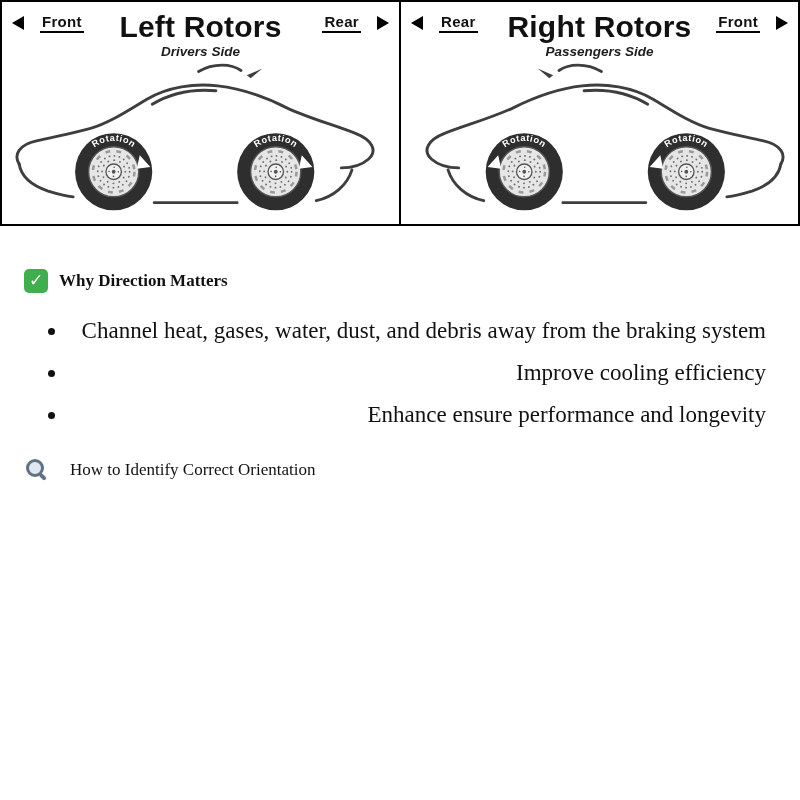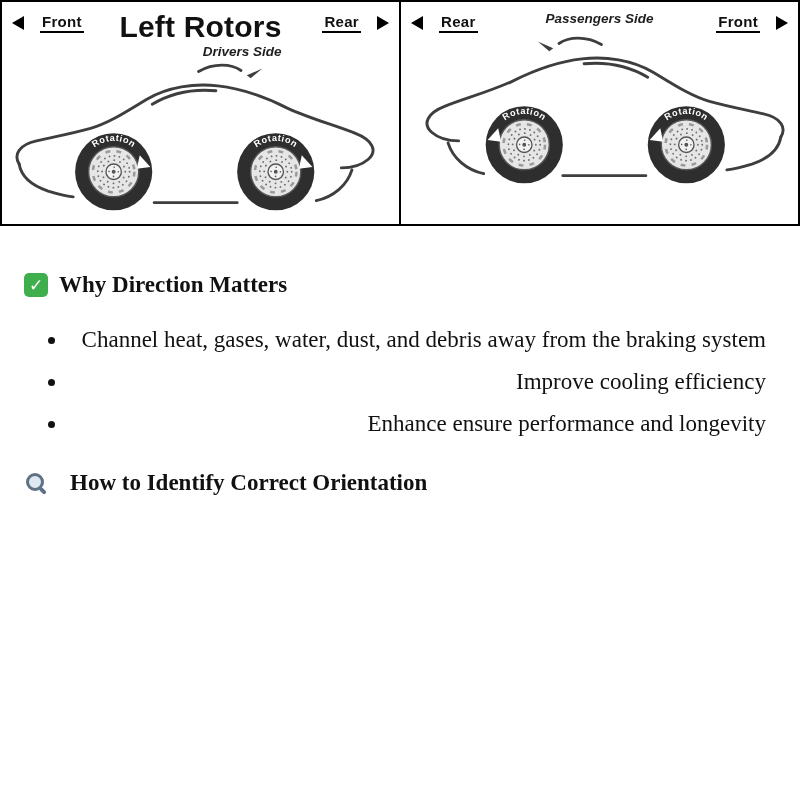--- a/index.html
+++ b/index.html
@@ -16,35 +16,35 @@
     font-family:"Liberation Sans", sans-serif;
   }
   .dir { display:flex; align-items:center; gap:16px; font-weight:bold; font-size:15px; margin-top:3px; }
   .dir.right { justify-self:end; }
   .dir-label { border-bottom:2.5px solid #000; padding:0 2px 1px 2px; letter-spacing:.3px; }
   .tri-left  { width:0; height:0; border-top:7px solid transparent; border-bottom:7px solid transparent; border-right:12px solid #000; }
   .tri-right { width:0; height:0; border-top:7px solid transparent; border-bottom:7px solid transparent; border-left:12px solid #000; }
 
   .title-block { text-align:center; line-height:1.1; }
   .panel-title { font-size:30px; font-weight:bold; letter-spacing:.2px; }
-  .panel-sub   { font-size:13.5px; font-weight:bold; font-style:italic; color:#1d1d1d; margin-top:2px;text-align:right; }
+  .panel-sub   { font-size:13.5px; font-weight:bold; font-style:italic; color:#1d1d1d; margin-top:2px; }
 
   .car-svg { display:block; width:100%; height:164px; margin-top:-4px; }
   .car-line { fill:none; stroke:#3e3e3e; stroke-width:3; stroke-linecap:round; stroke-linejoin:round; }
   .car-accent { fill:#3e3e3e; stroke:none; }
   .tire { fill:#2e2e2e; }
   .rot-text { fill:#ffffff; font-family:"Liberation Sans", sans-serif; font-size:9.5px; font-weight:bold; letter-spacing:.6px; }
   .rot-arrow { fill:#ffffff; }
 
   
   .content { padding:18px 34px 8px 24px; font-size:23px; line-height:1.52; }
   .content p { margin:0 0 16px 0; }
-  .sec-heading { display:flex; align-items:center; gap:11px; font-size:23px; margin:24px 0 20px 0; }
+  .sec-heading { display:flex; align-items:center; gap:11px; font-size:17px; margin:24px 0 20px 0; }
   .sec-heading.bold { font-weight:bold; }
-  .sec-heading.normal { font-weight:bold;gap:22px; }
+  .sec-heading.normal { font-weight:normal;gap:22px; }
   ul { margin:0 0 20px 0; padding-left:40px; }
   li { margin:0 0 7px 4px; padding-left:2px;text-align:right; }
 
   
   .check-icon {
     width:24px; height:24px; border-radius:5px; background:#3fae4d;
     display:inline-flex; align-items:center; justify-content:center; flex:0 0 auto;
   }
   .check-icon::after {
     content:"\2713"; color:#fff; font-size:17px; font-weight:bold;
@@ -123,20 +123,21 @@
     </svg>
   </div>
 
   <div class="panel">
     <div class="panel-header">
       <div class="dir left">
         <span class="tri-left"></span>
         <span class="dir-label">Rear</span>
       </div>
       <div class="title-block">
+        <div class="panel-title">Right Rotors</div>
         <div class="panel-sub">Passengers Side</div>
       </div>
       <div class="dir right">
         <span class="dir-label">Front</span>
         <span class="tri-right"></span>
       </div>
     </div>
 
     <svg class="car-svg" viewBox="0 0 396 170" preserveAspectRatio="xMidYMid meet">
 

